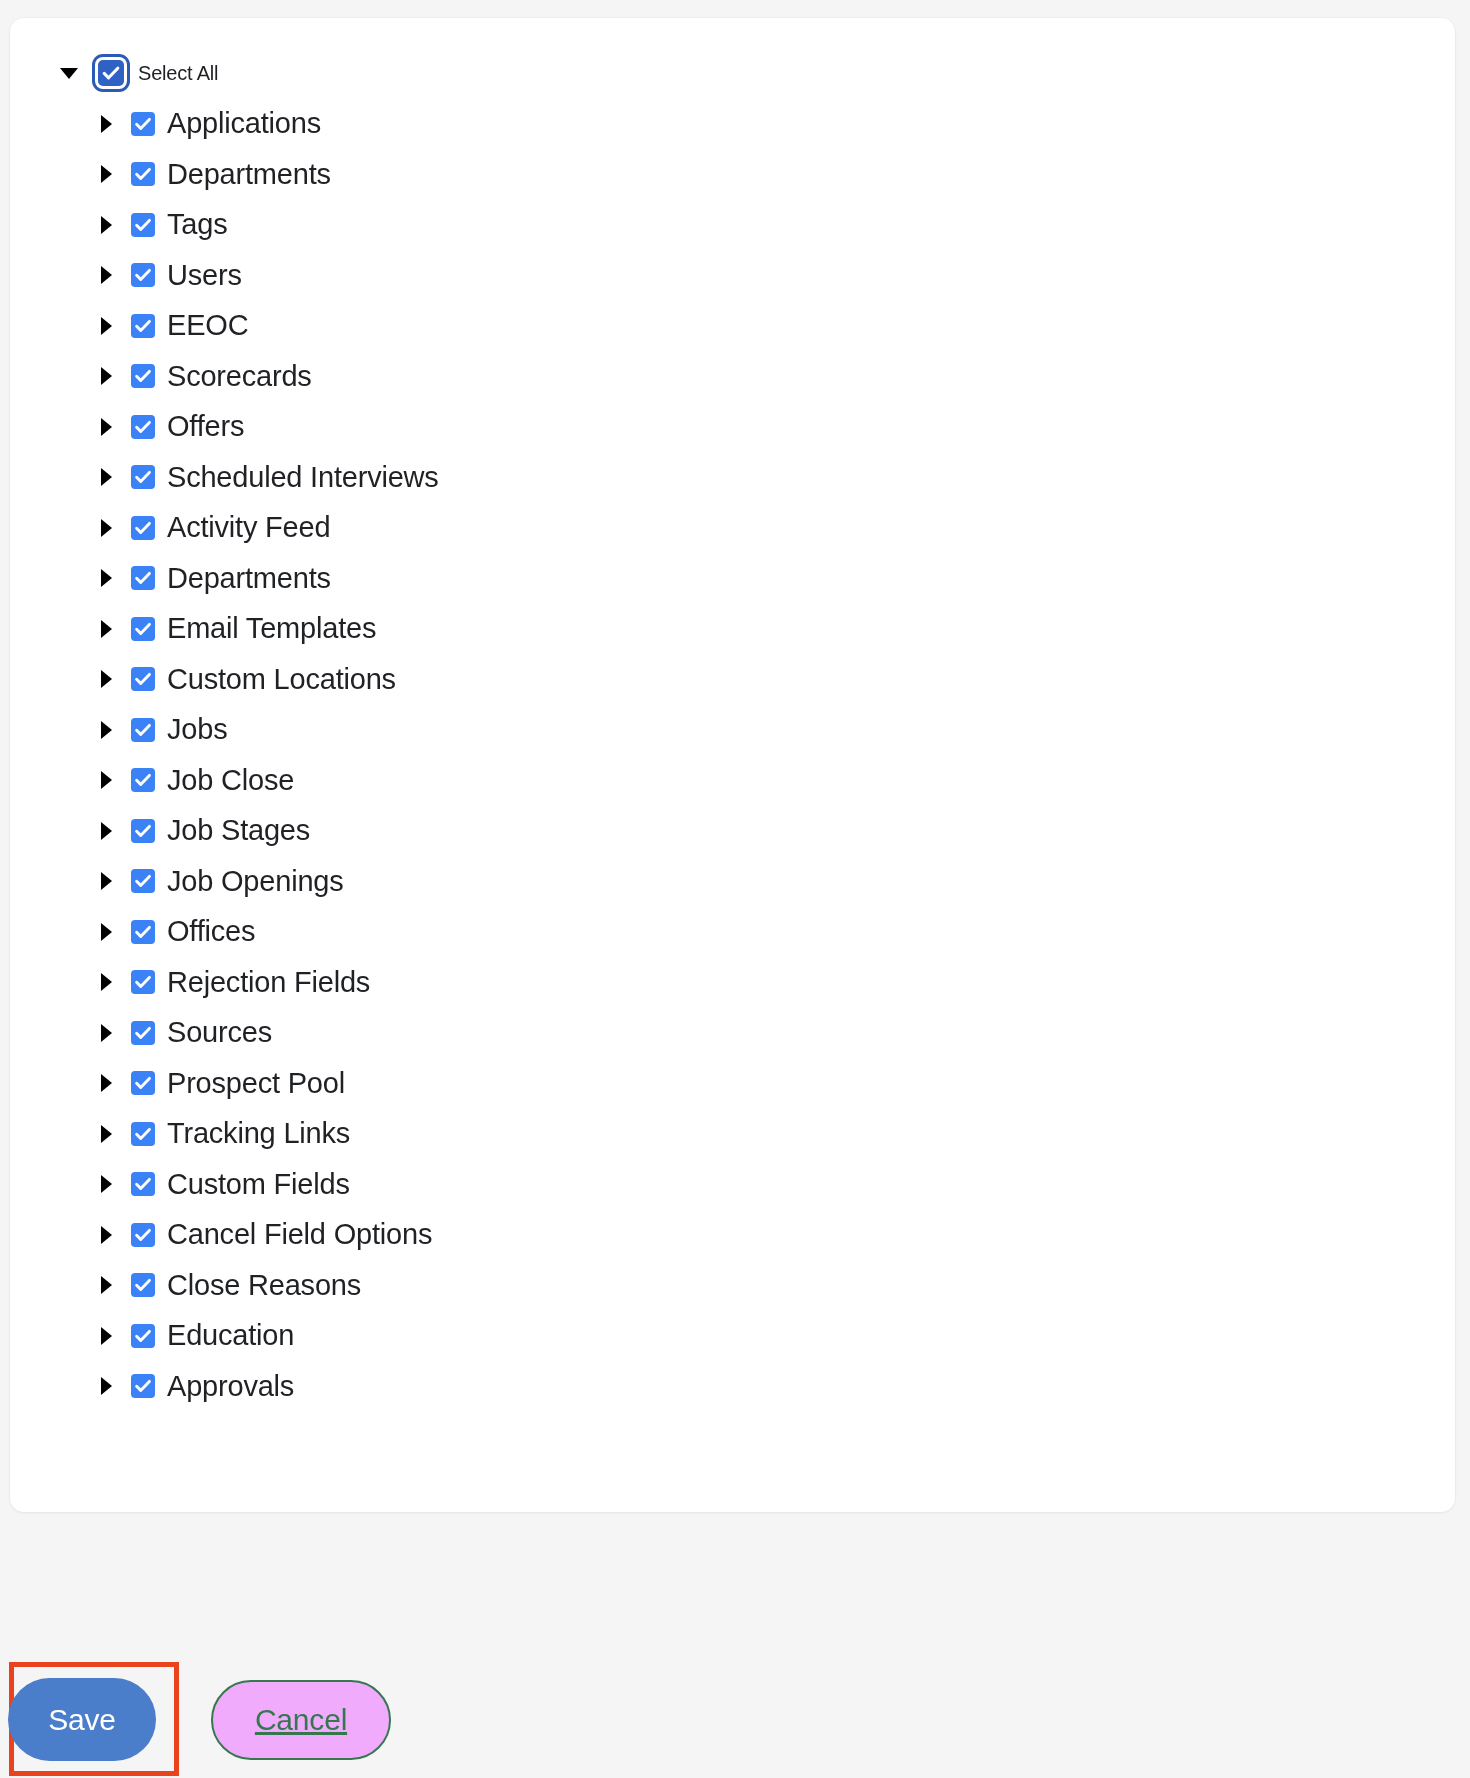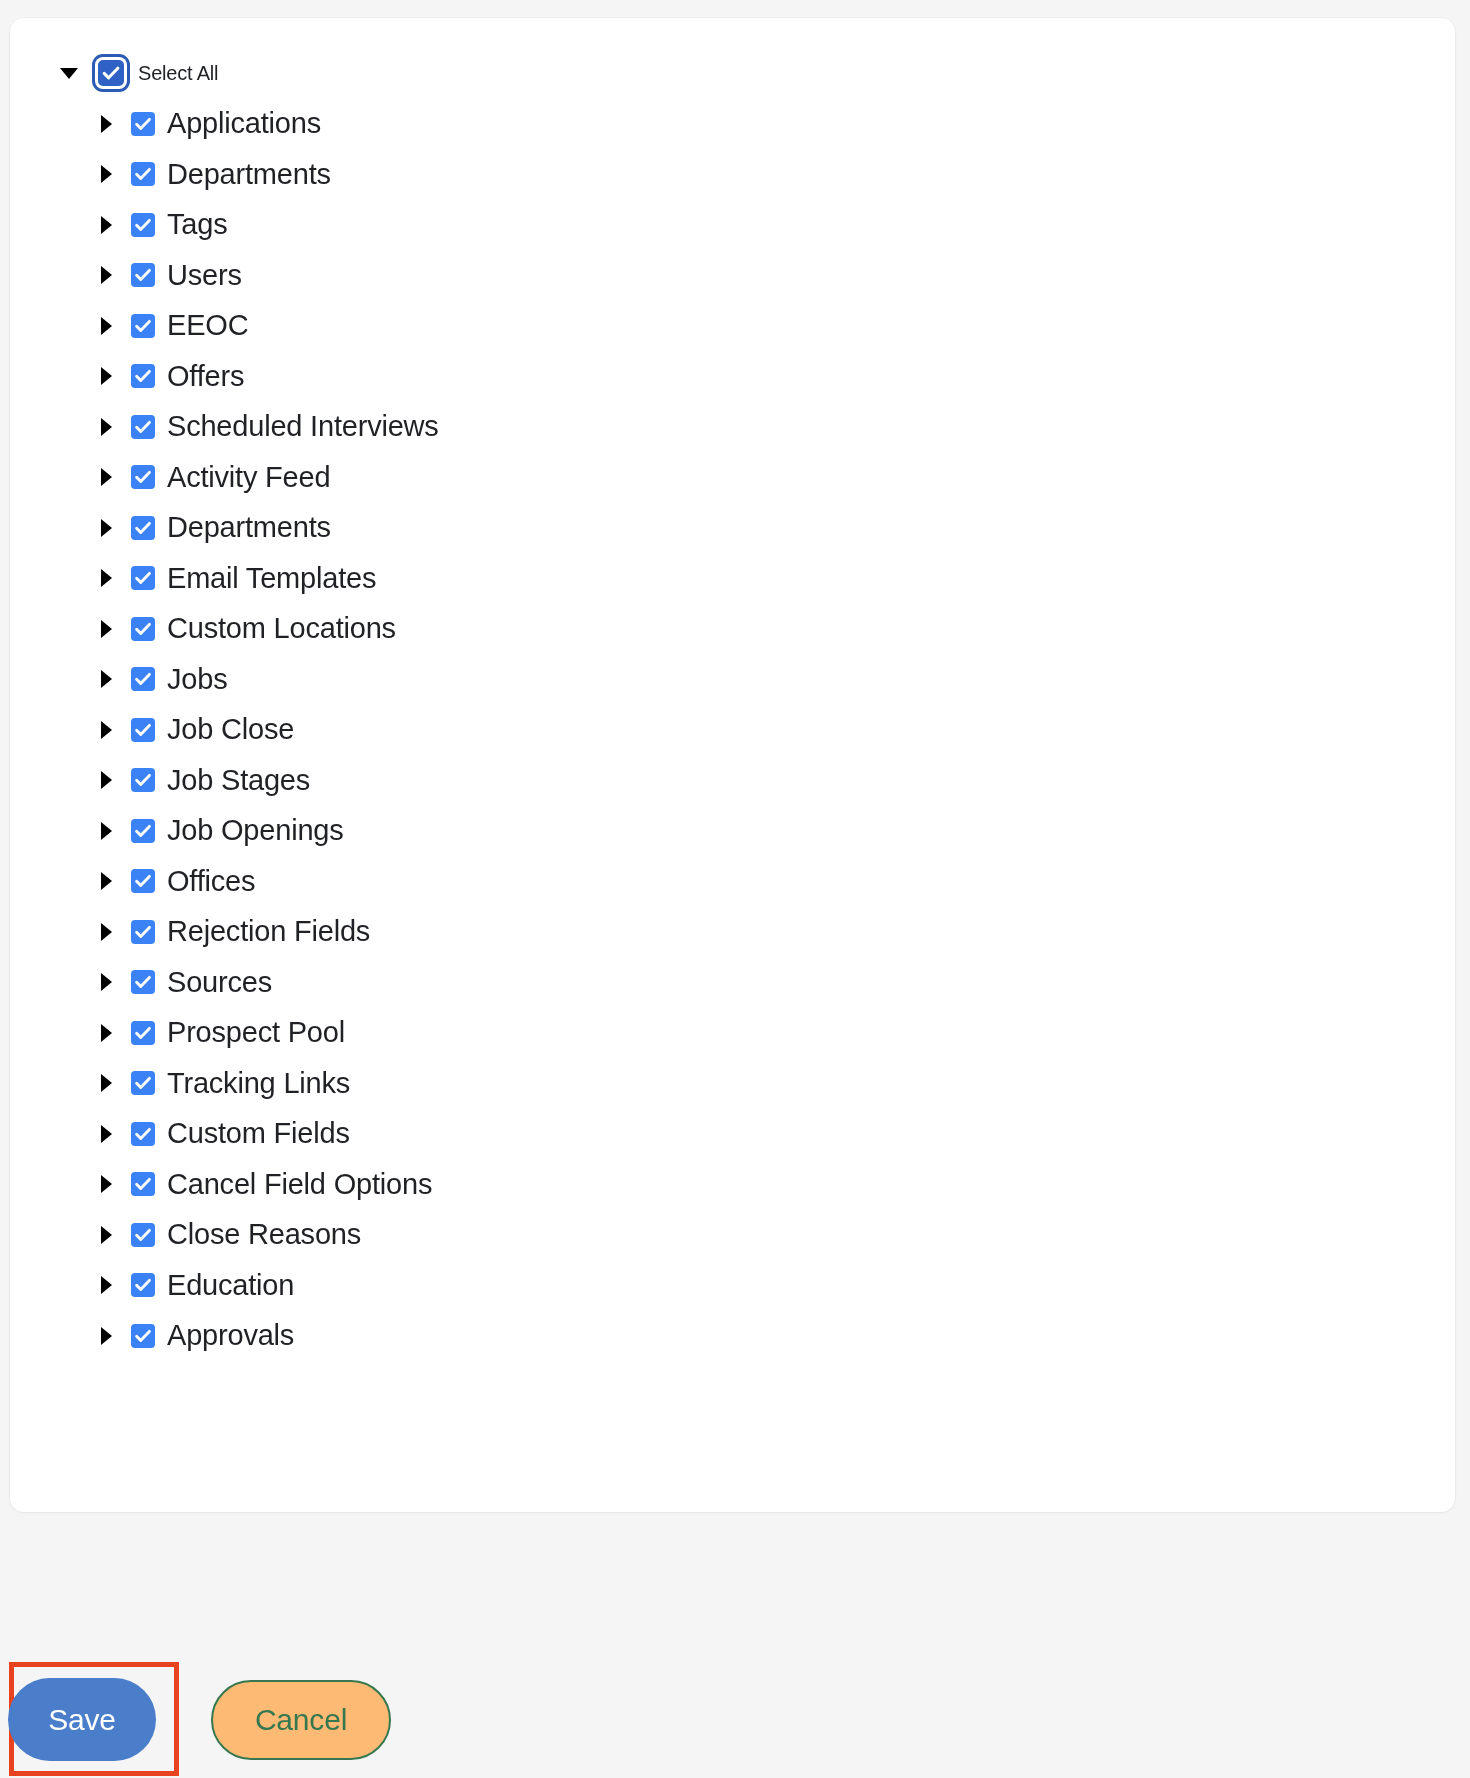--- a/index.html
+++ b/index.html
@@ -150,23 +150,24 @@
     height: 83px;
     background: #4a7ecb;
     color: #ffffff;
     border: none;
   }
   .btn-cancel {
     left: 211px;
     top: 18px;
     width: 180px;
     height: 80px;
-    background: #fdba74;
+    background: #f0abfc;
     color: #35774f;
     border: 2px solid #35774f;
+    text-decoration: underline;
   }
 </style>
 </head>
 <body>
 
 <div class="card">
   <div class="tree" id="tree">
 
     <div class="tree-row root">
       <span class="tri">
@@ -237,20 +238,31 @@
       </div>
       <div class="tree-row child">
         <span class="tri">
           <span class="tri-right"></span>
         </span>
         <span class="cb">
           <svg width="24" height="24" viewBox="0 0 24 24" aria-hidden="true">
             <path d="M5.6 12.3 L9.7 16.4 L18.4 7.4" fill="none" stroke="#ffffff" stroke-width="2.9" stroke-linecap="round" stroke-linejoin="round"></path>
           </svg>
         </span>
+        <span class="label">Scorecards</span>
+      </div>
+      <div class="tree-row child">
+        <span class="tri">
+          <span class="tri-right"></span>
+        </span>
+        <span class="cb">
+          <svg width="24" height="24" viewBox="0 0 24 24" aria-hidden="true">
+            <path d="M5.6 12.3 L9.7 16.4 L18.4 7.4" fill="none" stroke="#ffffff" stroke-width="2.9" stroke-linecap="round" stroke-linejoin="round"></path>
+          </svg>
+        </span>
         <span class="label">Offers</span>
       </div>
       <div class="tree-row child">
         <span class="tri">
           <span class="tri-right"></span>
         </span>
         <span class="cb">
           <svg width="24" height="24" viewBox="0 0 24 24" aria-hidden="true">
             <path d="M5.6 12.3 L9.7 16.4 L18.4 7.4" fill="none" stroke="#ffffff" stroke-width="2.9" stroke-linecap="round" stroke-linejoin="round"></path>
           </svg>

